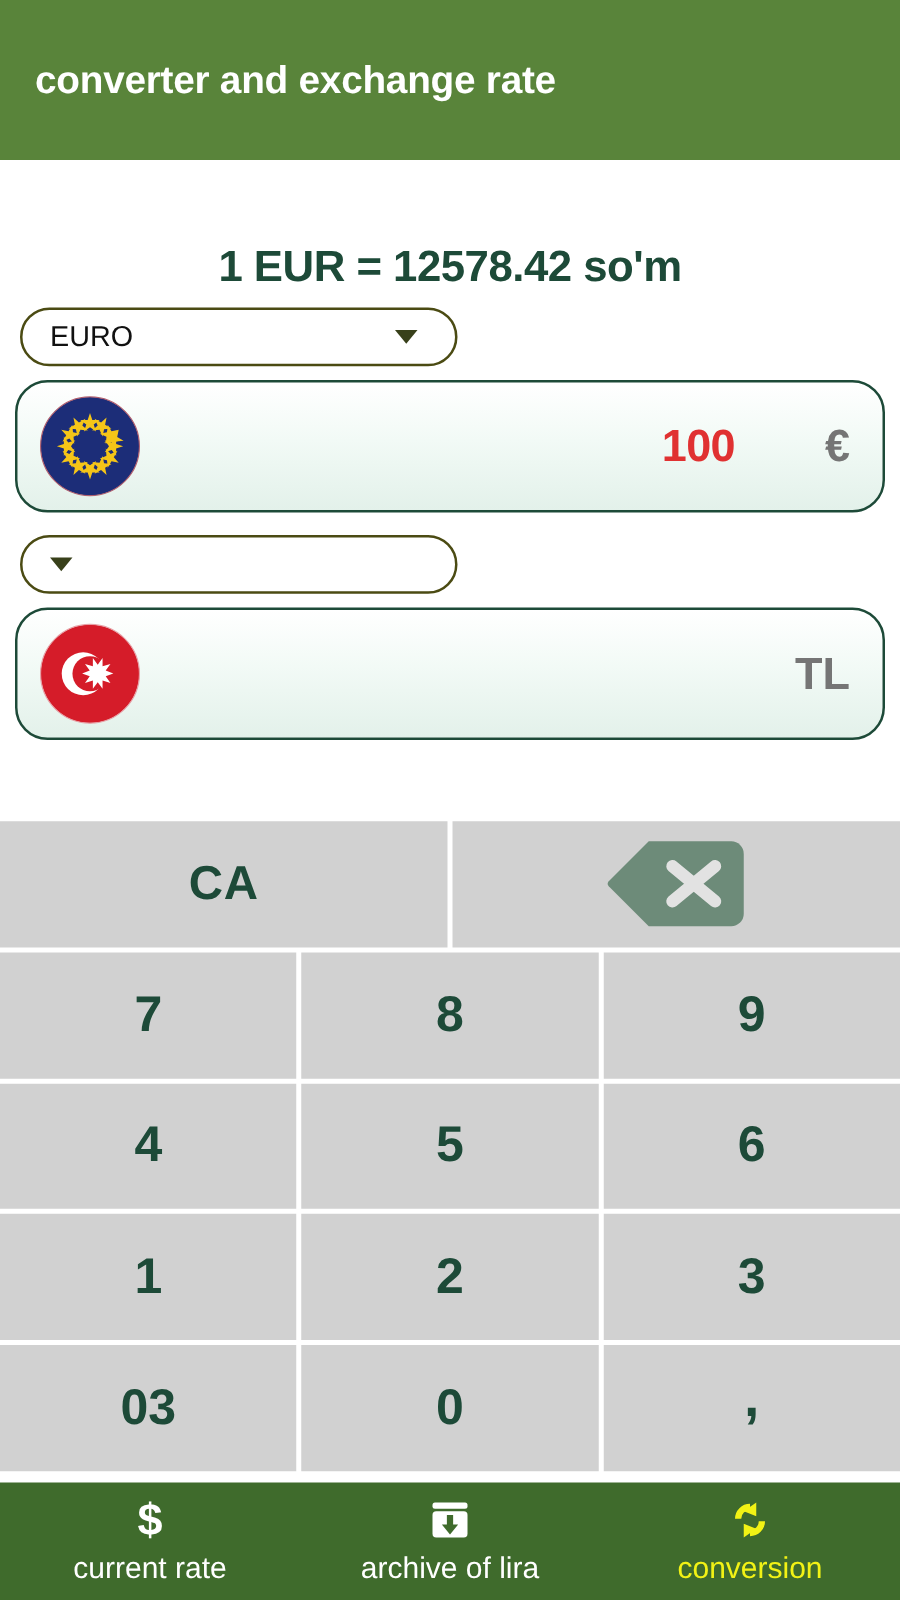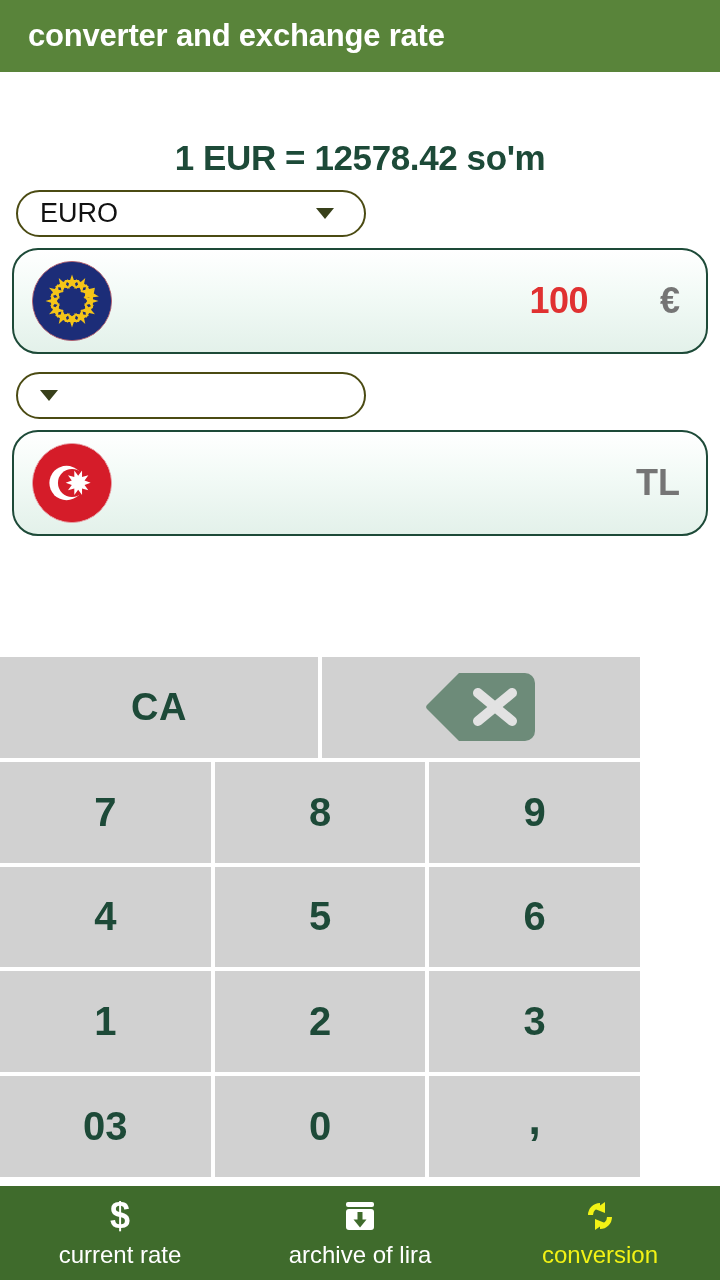--- a/index.html
+++ b/index.html
@@ -10,21 +10,21 @@
     width: 720px;
     height: 1280px;
     background: #ffffff;
     font-family: "Liberation Sans", sans-serif;
     overflow: hidden;
     position: relative;
   }
 
   
   .app-header {
-    height: 72px;
+    height: 128px;
     background: #59843a;
     display: flex;
     align-items: center;
     padding: 0 0 0 28px;
     box-sizing: border-box;
   }
   .app-header .title {
     color: #ffffff;
     font-size: 31px;
     font-weight: bold;
@@ -58,21 +58,21 @@
     border: 2px solid #4b4b13;
     border-radius: 24px;
     background: #ffffff;
     display: flex;
     align-items: center;
     box-sizing: border-box;
     padding: 0 16px 0 22px;
     position: relative;
   }
   .currency-select .sel-label {
-    font-size: 27px;
+    font-size: 23px;
     color: #111111;
     flex: 1;
   }
   .caret {
     width: 0;
     height: 0;
     border-left: 9px solid transparent;
     border-right: 9px solid transparent;
     border-top: 11px solid #38401a;
     margin-right: 14px;
@@ -124,21 +124,21 @@
     margin-left: 46px;
     min-width: 46px;
     text-align: right;
   }
 
   
   .keypad {
     position: absolute;
     left: 0;
     top: 657px;
-    width: 640px;
+    width: 720px;
     height: 520px;
     background: #ffffff;
     display: flex;
     flex-direction: column;
     gap: 4px;
     box-sizing: border-box;
     padding-top: 0;
   }
   .kp-row {
     display: flex;

